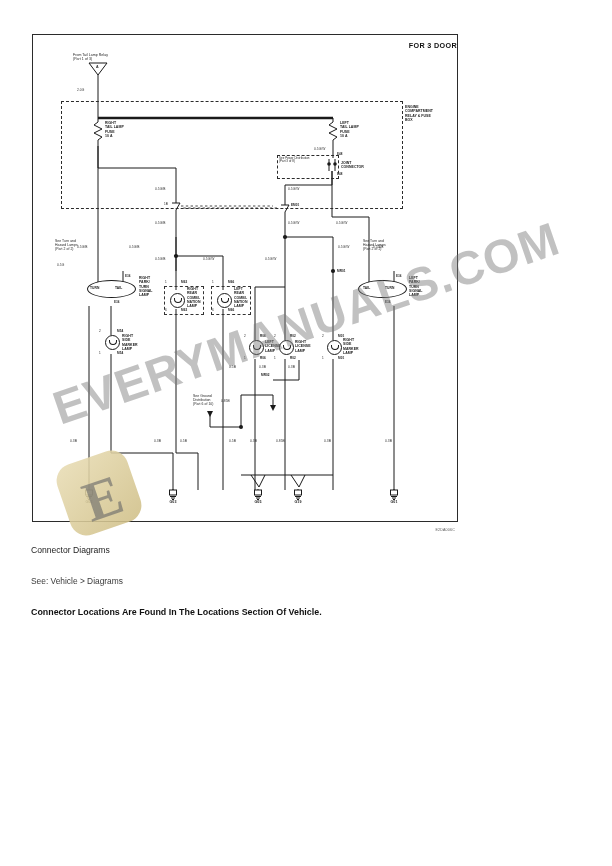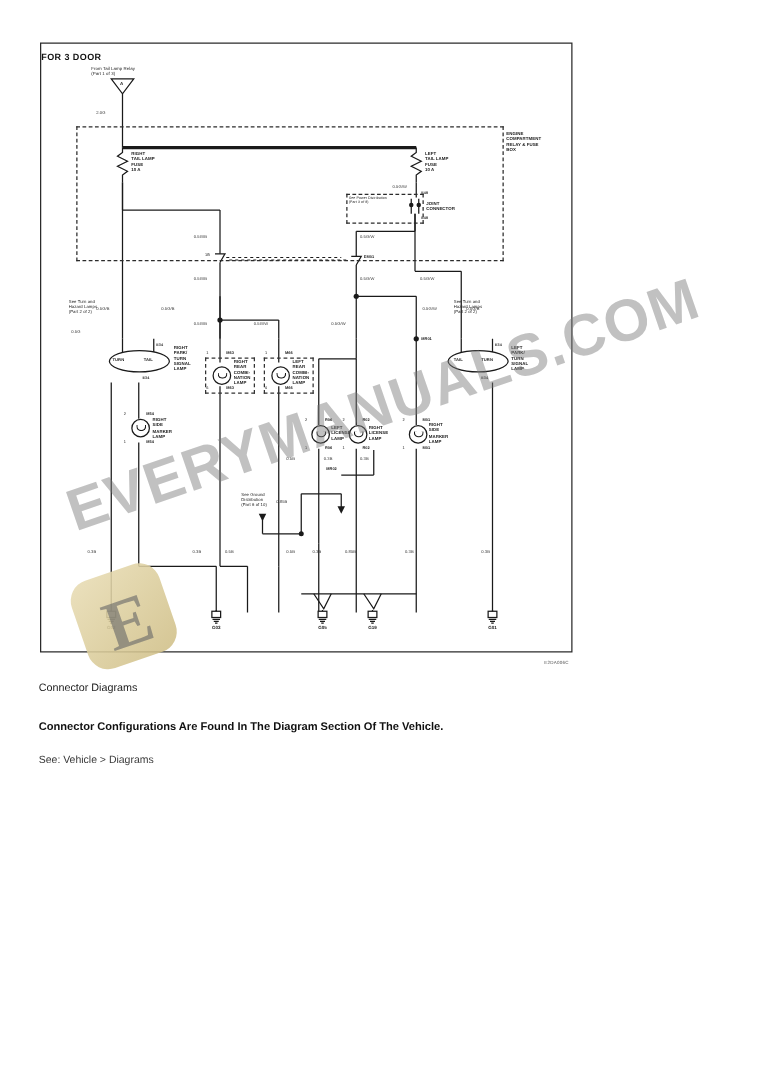--- a/index.html
+++ b/index.html
@@ -8,21 +8,21 @@
 
   
   #page{position:absolute;left:0;top:0;width:612px;height:866px;background:#fff;}
 
   #diagram-frame{position:absolute;left:32px;top:34px;width:424px;height:486px;
                  border:1.2px solid #2b2b2b;background:#fff;}
 
   #diagram-code{position:absolute;right:2px;bottom:-11px;font-size:3.6px;
                 letter-spacing:.2px;color:#555;}
 
-  .title{position:absolute;left:0;right:0;top:6px;text-align:left;
+  .title{position:absolute;left:0;right:0;top:6px;text-align:right;
          font-size:7.2px;font-weight:bold;letter-spacing:.35px;color:#111;}
 
   
   #wires{position:absolute;left:0;top:0;width:424px;height:486px;}
 
   
   .lbl{position:absolute;font-size:3.5px;line-height:4.3px;color:#1a1a1a;
        white-space:pre;letter-spacing:.05px;}
   .lbl.b{font-weight:bold;}
   .lbl.w{font-size:3.3px;color:#333;}     
@@ -414,17 +414,17 @@
   </div>
 
   <div id="watermark">
     <div id="wm-badge"></div>
     <div id="wm-badge-e">E</div>
     <div id="wm-text">EVERYMANUALS.COM</div>
   </div>
 
   <div id="bottom">
     <p class="b-h">Connector Diagrams</p>
-    <p class="b-strong">Connector Configurations Are Found In The Diagram Section Of The Vehicle.</p>
     <p class="b-sub">See: Vehicle &gt; Diagrams</p>
+    <p class="b-strong">Connector Locations Are Found In The Locations Section Of Vehicle.</p>
   </div>
 
 </div>
 
 </body></html>

